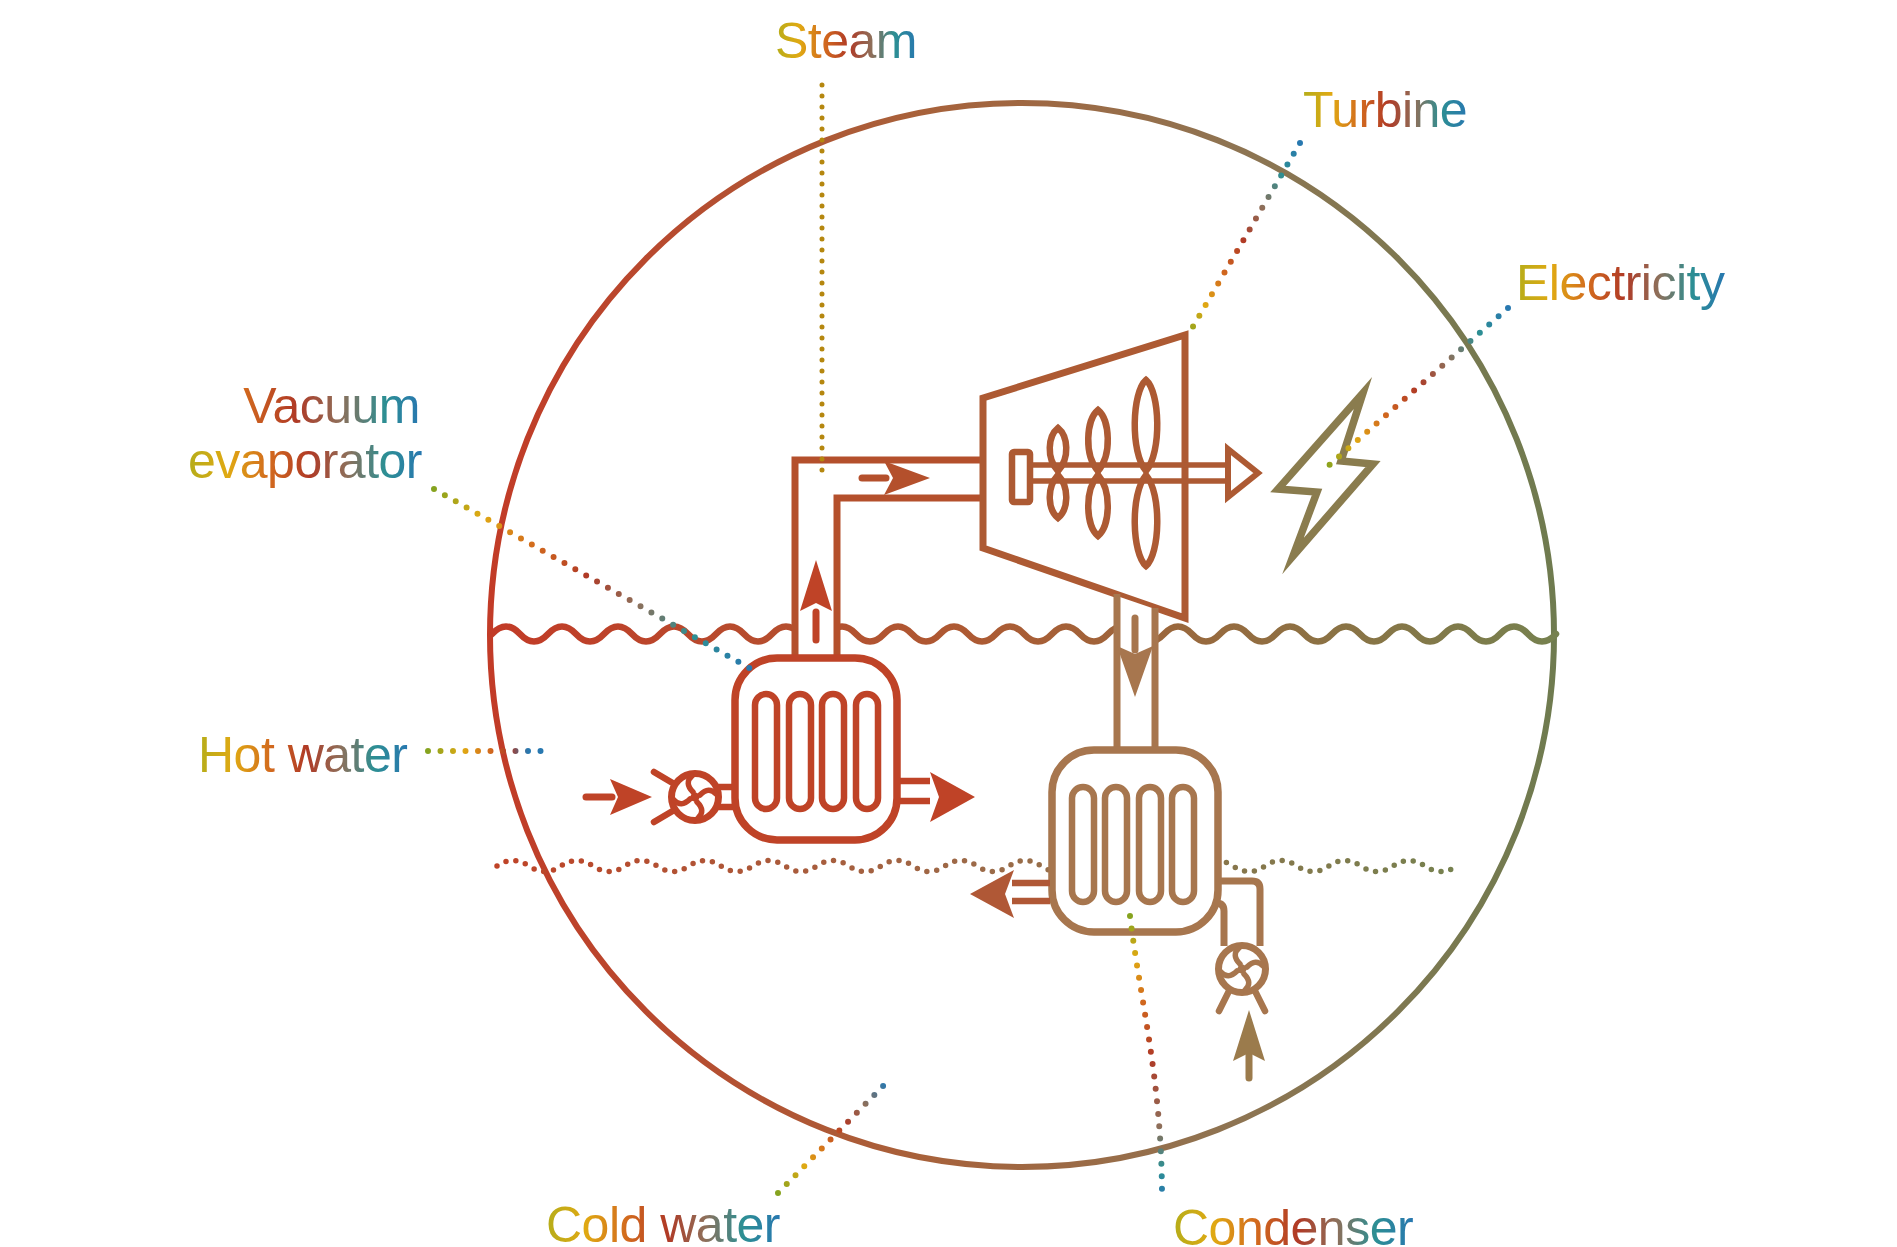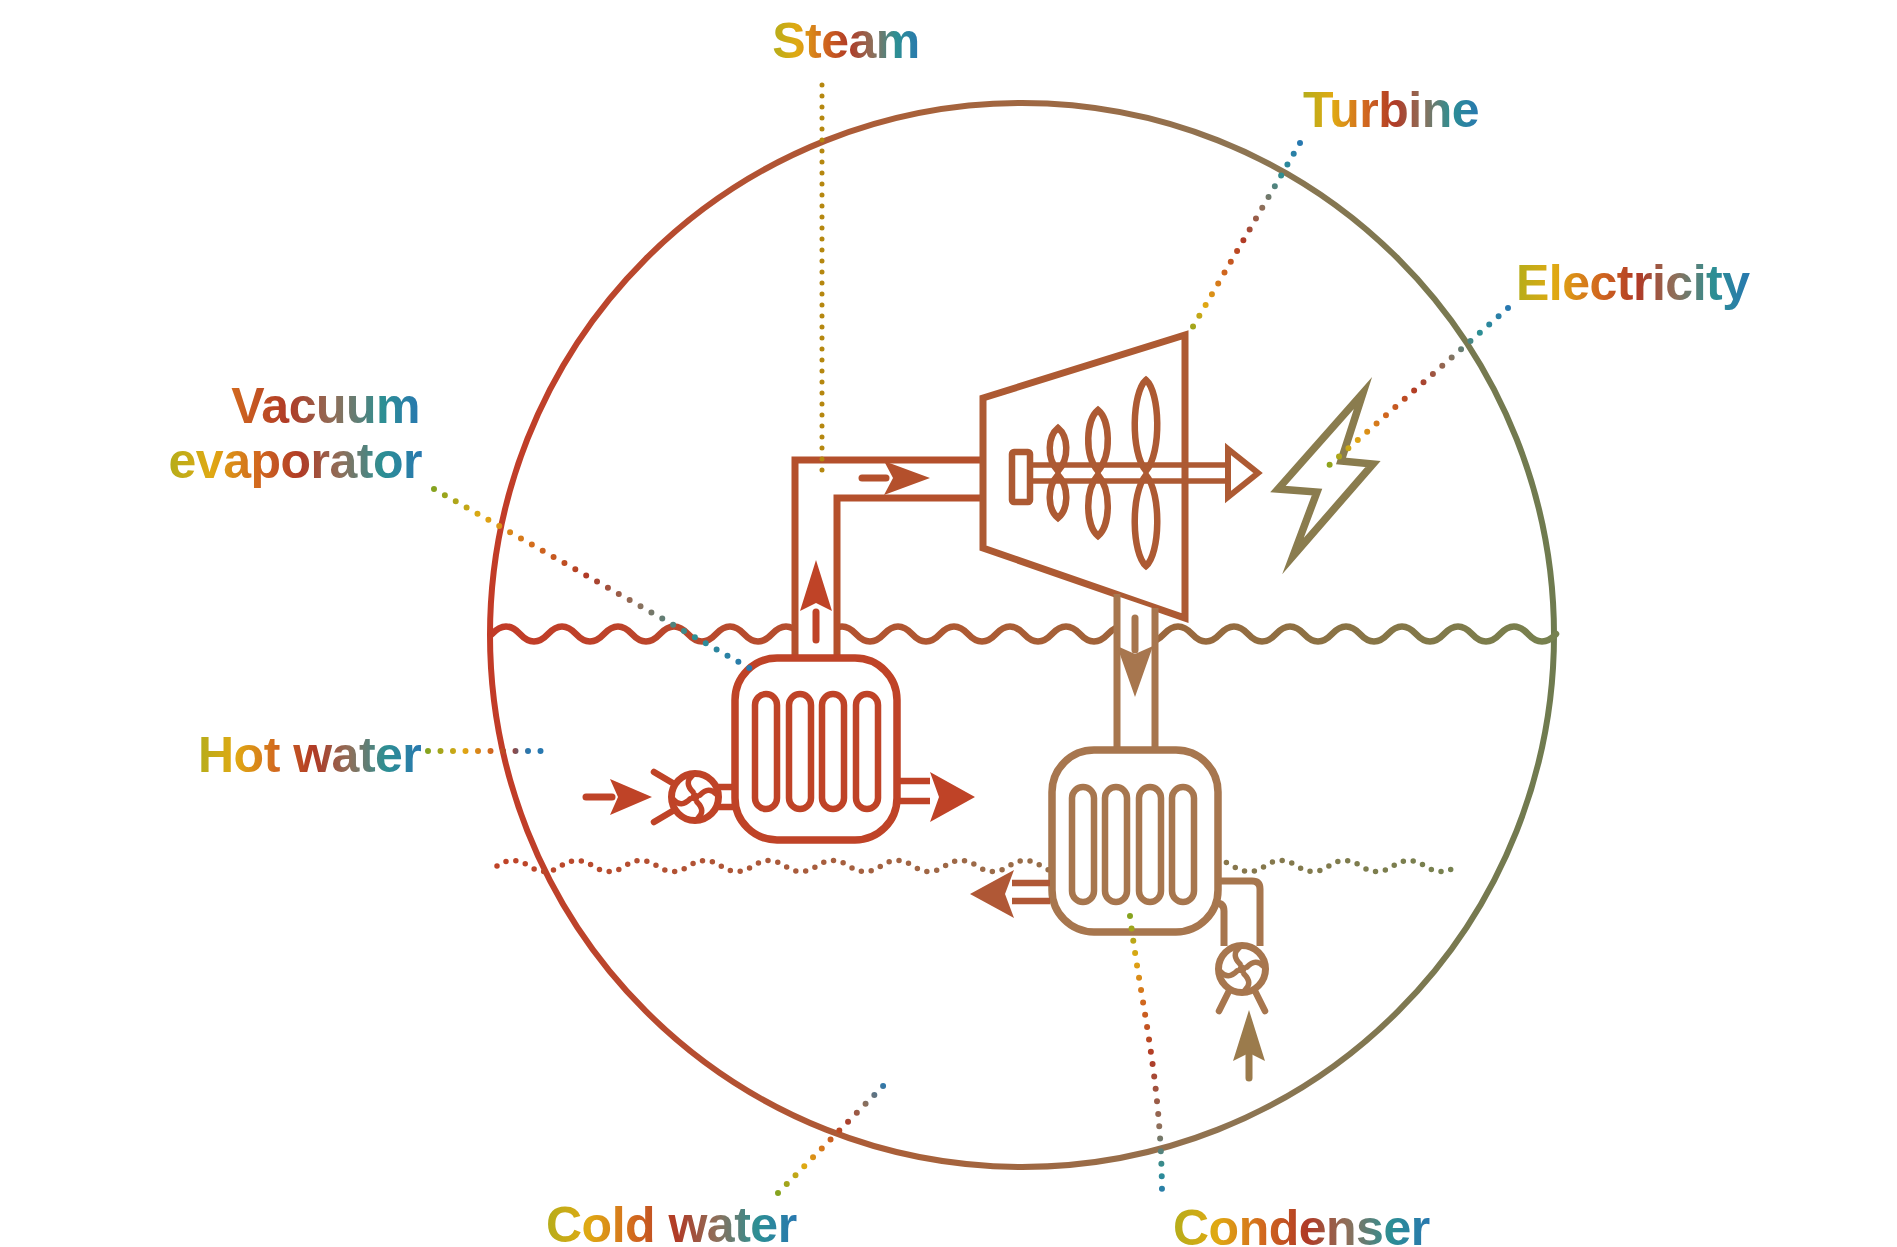--- a/index.html
+++ b/index.html
@@ -1,16 +1,16 @@
 <!DOCTYPE html>
 <html style="--background: #ffffff; --evaporator-red: #bf4327; --duct-rust: #b4502c; --turbine-rust: #ad5a33; --condenser-brown: #a7764e; --condenser-out-arrow: #b05836; --cold-arrow-brown: #9b7b4c; --bolt-olive: #8a7c4e; --steam-leader-gold: #b5870f; --circle-left: #c23b27; --circle-mid1: #a8613a; --circle-mid2: #8e7452; --circle-right: #6f7b4f; --wave-right: #76814f; --therm-mid: #9c6a48; --g-yellowgreen: #b5ad1a; --g-yellow: #e0a913; --g-orange: #d2691e; --g-red: #b03a26; --g-brown: #8e6f5a; --g-teal: #2d8f93; --g-blue: #2878b0; --g-green: #85a31f;"><head>
 <meta charset="utf-8">
 <style>
   html,body{margin:0;padding:0;background:var(--background,#fff);}
-  .stage{width:1750px;height:1247px;position:relative;overflow:hidden;background:var(--background,#fff);font-weight:bold;}
+  .stage{width:1750px;height:1247px;position:relative;overflow:hidden;background:var(--background,#fff);}
   svg{display:block;}
   text{font-family:"Liberation Sans","DejaVu Sans",sans-serif;font-size:50px;letter-spacing:-0.5px;}
 </style>
 </head>
 <body>
 
 <div class="stage">
 <svg viewBox="0 0 1897 1247" width="1897" height="1247">
   <defs>
     <linearGradient id="gradLabel" x1="0" y1="0" x2="1" y2="0">

